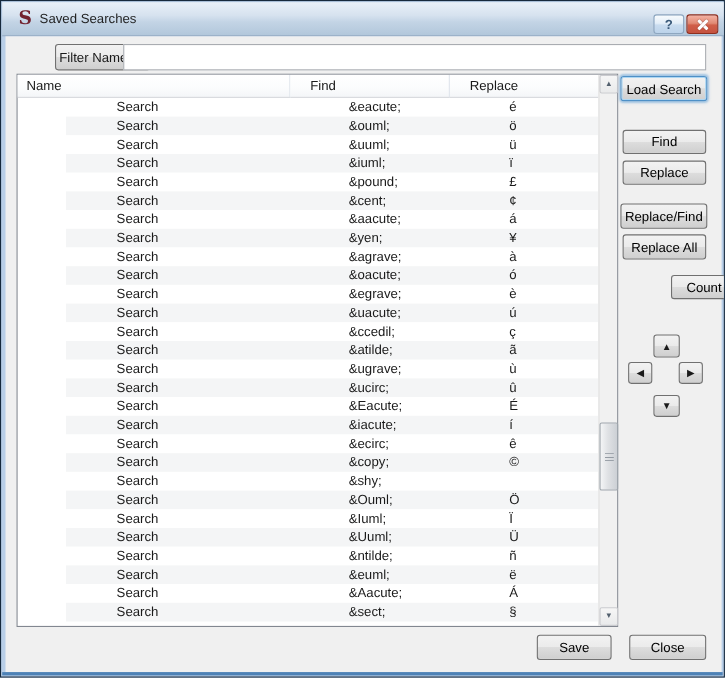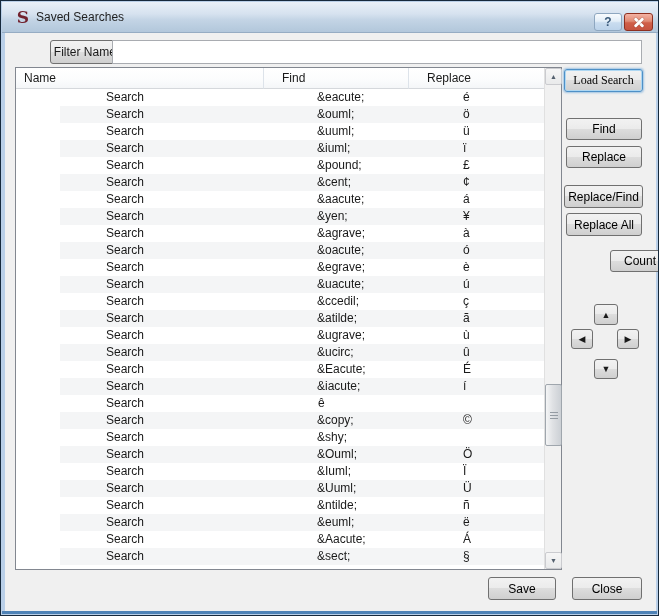--- a/index.html
+++ b/index.html
@@ -74,21 +74,21 @@
     background:linear-gradient(90deg,#f4f5f6 0%,#dfe1e4 45%,#ccd0d5 100%);
     border:1px solid #9fa6ad; border-radius:2px; }
   .sb-thumb::after { content:""; position:absolute; left:4px; top:27px; width:8px; height:7px;
     background:repeating-linear-gradient(to bottom,#949ba3 0 1px,transparent 1px 3px); }
 
   
   .btn { position:absolute; border:1px solid #707070; border-radius:3px;
     background:linear-gradient(to bottom,#f2f2f2 0%,#ebebeb 49%,#dddddd 50%,#cfcfcf 100%);
     display:flex; align-items:center; justify-content:center; font:inherit; color:#000; }
   .btn-default { border:1px solid #4e90c7;
-    box-shadow: inset 0 0 0 1px #aed7f2, 0 0 2px 1px rgba(94,158,214,0.55); font-family: Liberation Serif, serif; }
+    box-shadow: inset 0 0 0 1px #aed7f2, 0 0 2px 1px rgba(94,158,214,0.55); }
   .b-load { left:563px; top:68px; width:79px; height:23px; }
   .b-find { left:565px; top:117px; width:76px; height:22px; }
   .b-replace { left:565px; top:145px; width:76px; height:22px; }
   .b-repfind { left:563px; top:184px; width:79px; height:23px; }
   .b-repall { left:565px; top:212px; width:76px; height:23px; }
   .b-countall { left:565px; top:249px; width:76px; height:22px;margin-left:44px; }
   .arrow-btn { font-size:9px; color:#1a1a1a; }
   .b-up { left:593px; top:303px; width:24px; height:21px; }
   .b-left { left:570px; top:328px; width:22px; height:20px; }
   .b-right { left:616px; top:328px; width:22px; height:20px; }
@@ -213,20 +213,21 @@
           <div class="cell c-find">&amp;Eacute;</div>
           <div class="cell c-replace">É</div>
         </div>
         <div class="row">
           <div class="cell c-name">Search</div>
           <div class="cell c-find">&amp;iacute;</div>
           <div class="cell c-replace">í</div>
         </div>
         <div class="row">
           <div class="cell c-name">Search</div>
+          <div class="cell c-find">&amp;ecirc;</div>
           <div class="cell c-replace">ê</div>
         </div>
         <div class="row">
           <div class="cell c-name">Search</div>
           <div class="cell c-find">&amp;copy;</div>
           <div class="cell c-replace">©</div>
         </div>
         <div class="row">
           <div class="cell c-name">Search</div>
           <div class="cell c-find">&amp;shy;</div>

